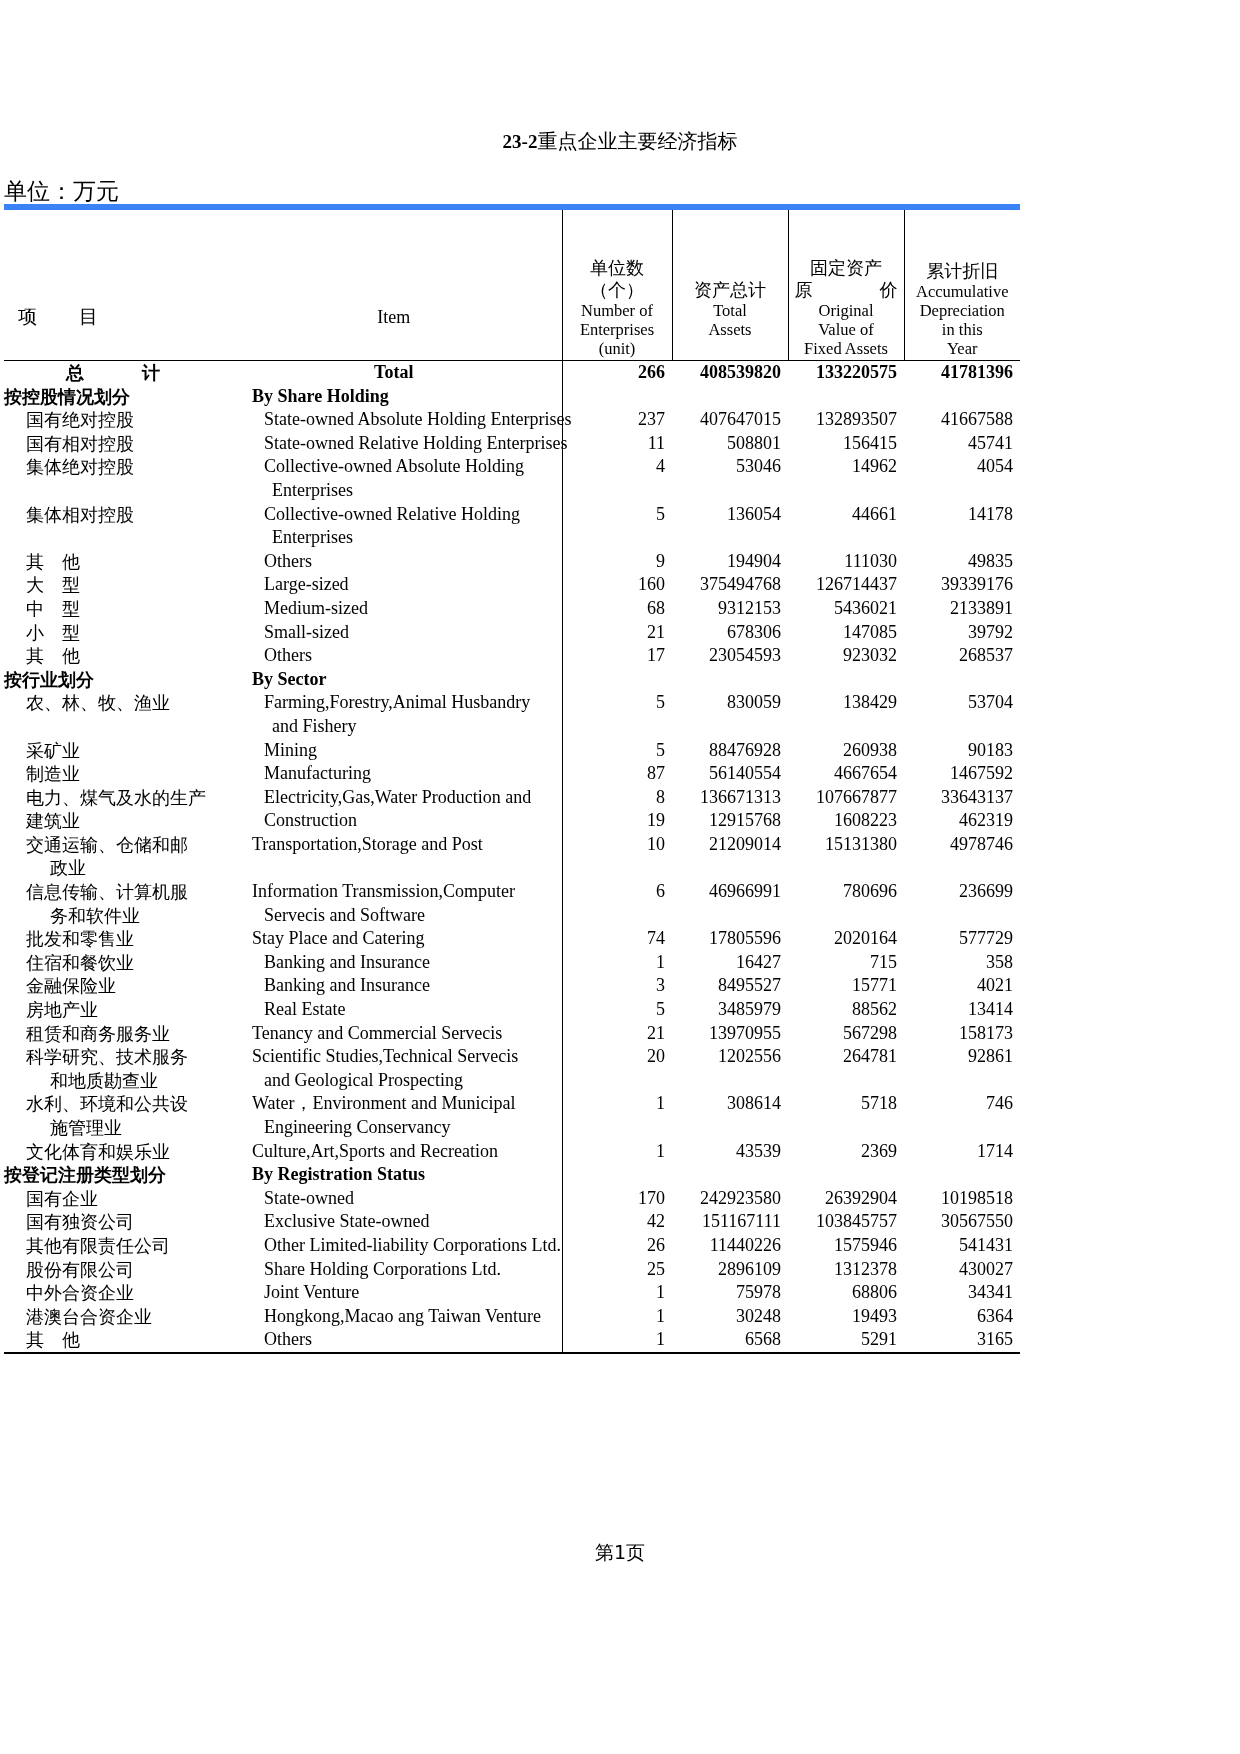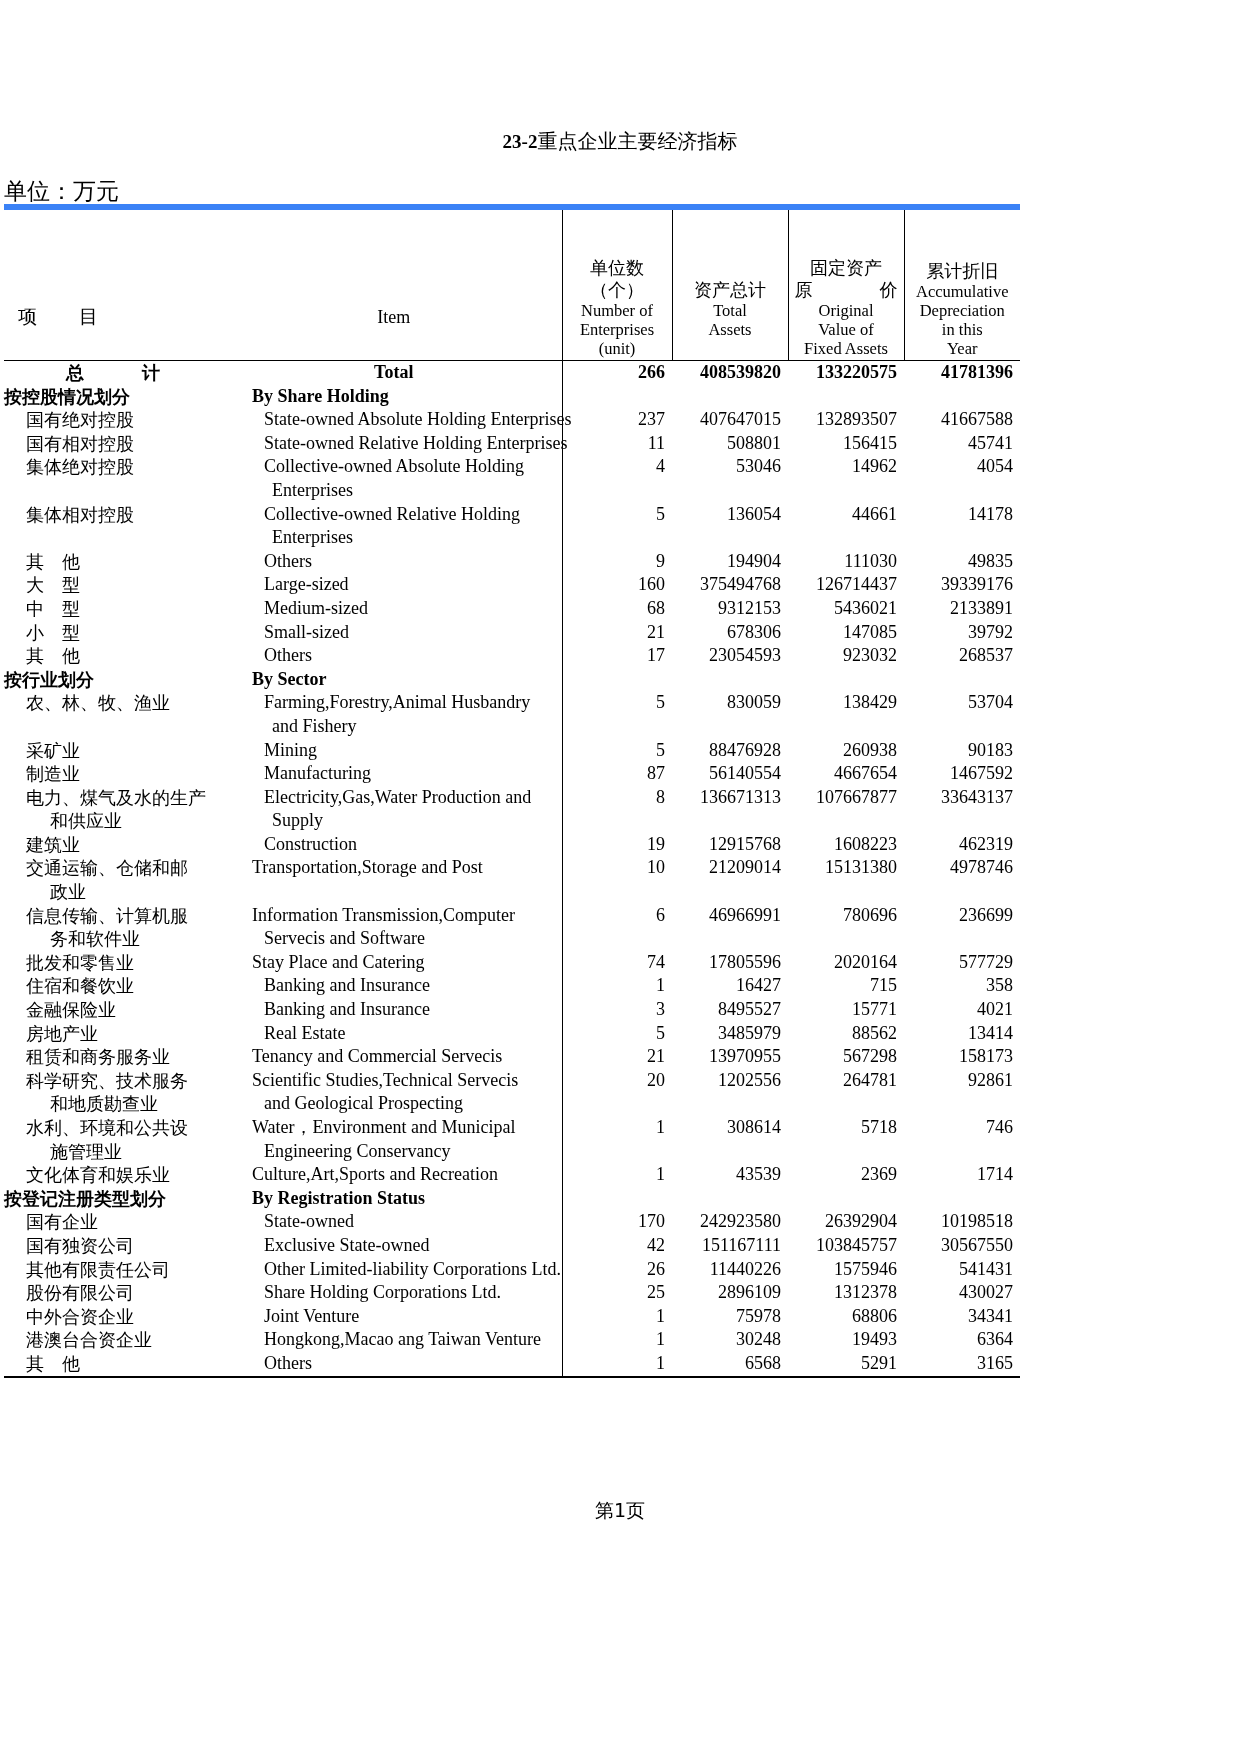--- a/index.html
+++ b/index.html
@@ -163,21 +163,21 @@
 
   .row-head td.cn { font-weight: bold; }
   .row-head td.en { font-weight: bold; }
 
   tr.first-body td { border-top: 1.6px solid #000; }
   tr.last-body td { border-bottom: 2.4px solid #000; }
 
   
   .footer {
     position: absolute;
-    top: 1498px;
+    top: 1540px;
     left: 0;
     width: 1240px;
     text-align: center;
     font-size: 19px;
     font-family: "DejaVu Sans", "Liberation Sans", sans-serif;
   }
 </style>
 </head>
 <body>
 
@@ -382,28 +382,20 @@
           </tr>
           <tr>
             <td class="cn lvl-cn-1">电力、煤气及水的生产</td>
             <td class="en lvl-en-2">Electricity,Gas,Water Production and</td>
             <td class="num">8</td>
             <td class="num">136671313</td>
             <td class="num">107667877</td>
             <td class="num">33643137</td>
           </tr>
           <tr>
-            <td class="cn lvl-cn-2">和供应业</td>
-            <td class="en lvl-en-3">Supply</td>
-            <td class="num"></td>
-            <td class="num"></td>
-            <td class="num"></td>
-            <td class="num"></td>
-          </tr>
-          <tr>
             <td class="cn lvl-cn-1">建筑业</td>
             <td class="en lvl-en-2">Construction</td>
             <td class="num">19</td>
             <td class="num">12915768</td>
             <td class="num">1608223</td>
             <td class="num">462319</td>
           </tr>
           <tr>
             <td class="cn lvl-cn-1">交通运输、仓储和邮</td>
             <td class="en lvl-en-1">Transportation,Storage and Post</td>

